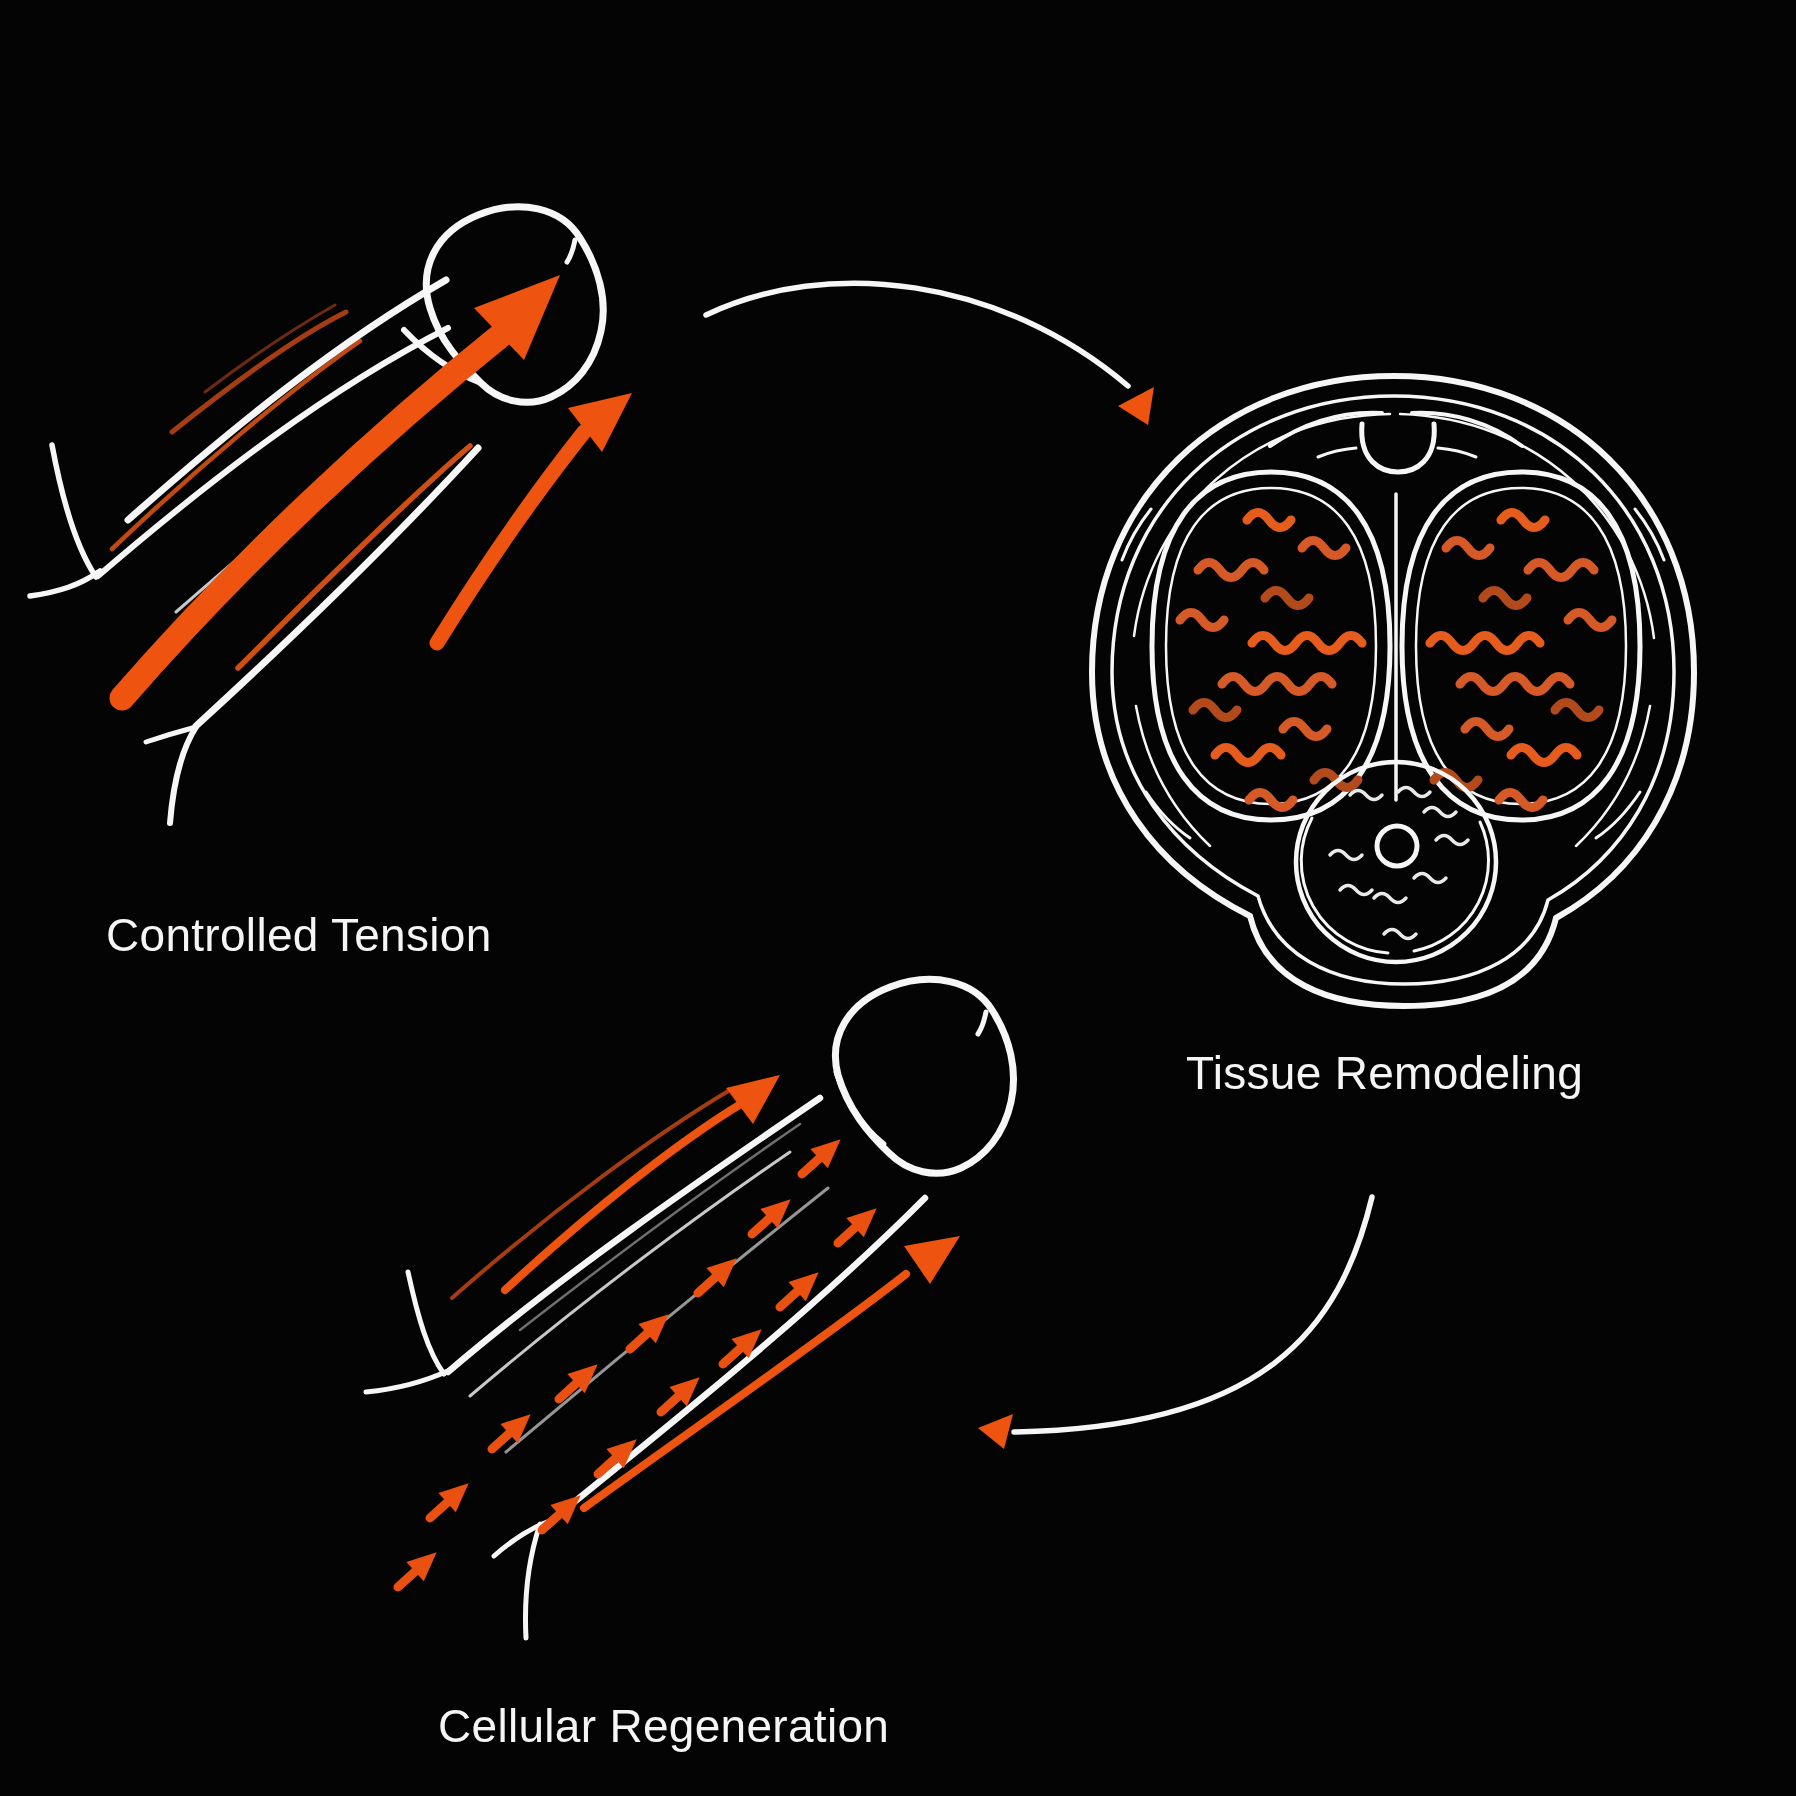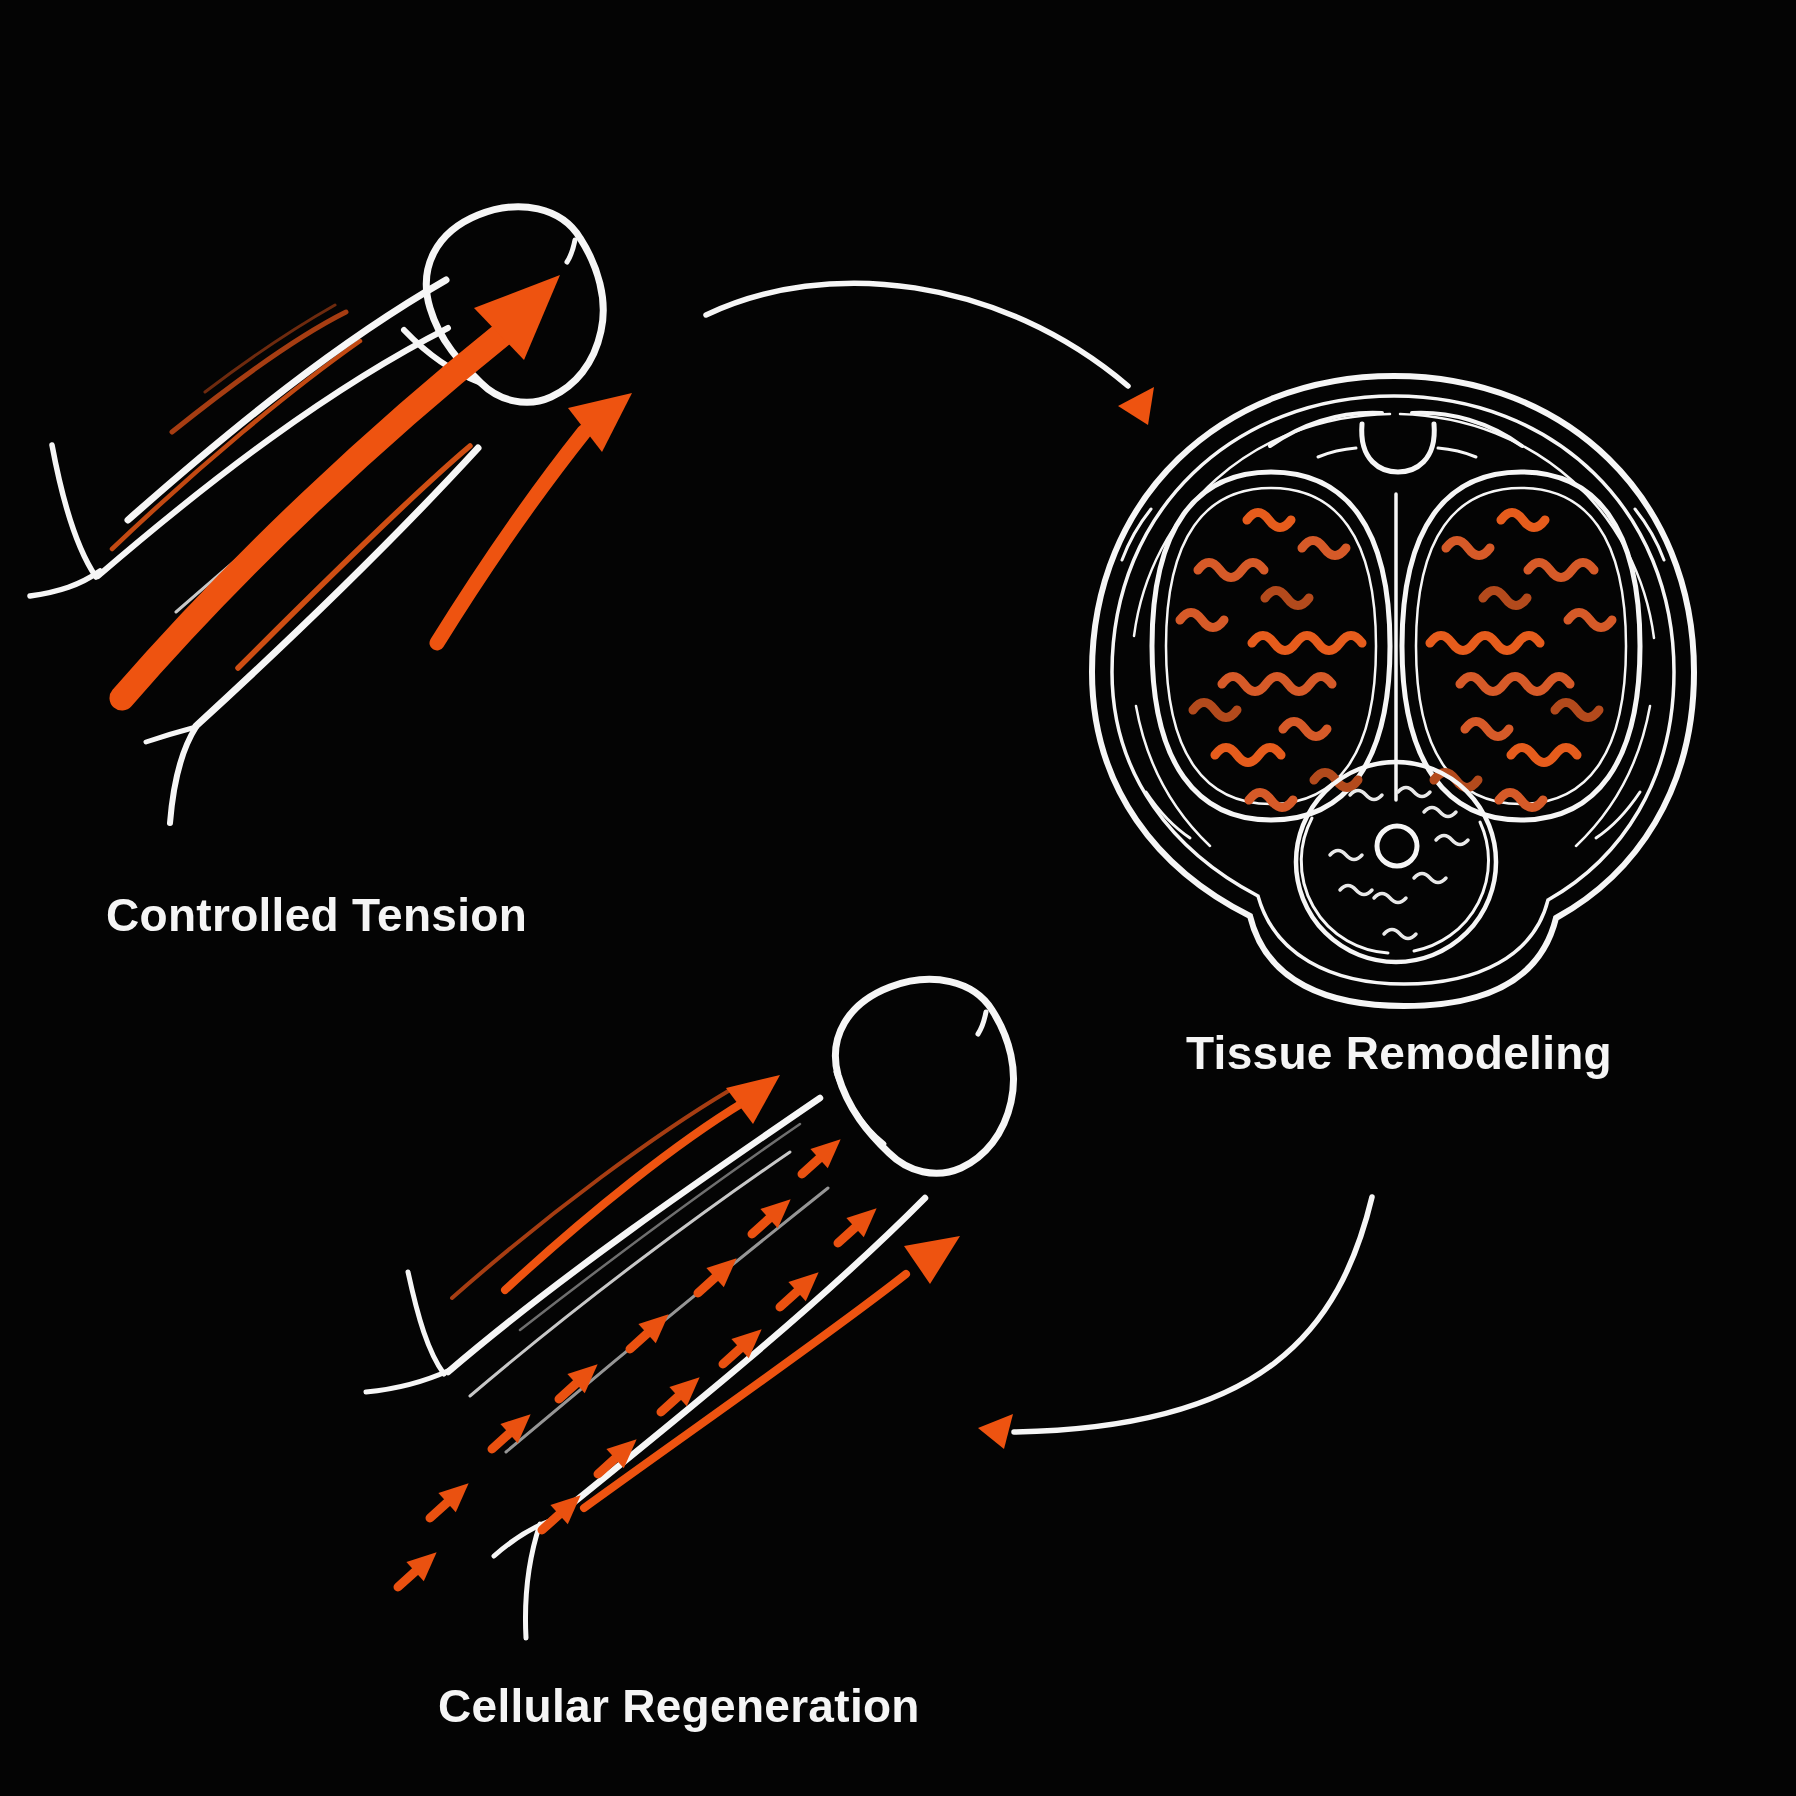--- a/index.html
+++ b/index.html
@@ -8,23 +8,24 @@
     width:1796px;height:1796px;
     background:#040404;
     overflow:hidden;
     font-family:"Liberation Sans", sans-serif;
   }
   .art{position:absolute;inset:0;}
   .stage-label{
     position:absolute;
     color:#f5f5f5;
     font-size:46px;
-    font-weight:700;
+    font-weight:400;
     letter-spacing:0.3px;
     white-space:nowrap;
+    margin-top:20px;
   }
   
   .wht{stroke:#f6f6f6;fill:none;stroke-linecap:round;}
   .gry1{stroke:#c8c8c8;fill:none;stroke-linecap:round;}
   .gry2{stroke:#969696;fill:none;stroke-linecap:round;}
   .gry3{stroke:#6f6f6f;fill:none;stroke-linecap:round;}
   
   .org{stroke:#ee5310;fill:none;stroke-linecap:round;}
   .orgf{fill:#ee5310;stroke:none;}
   .strk1{stroke:#a63d12;fill:none;stroke-linecap:round;}

